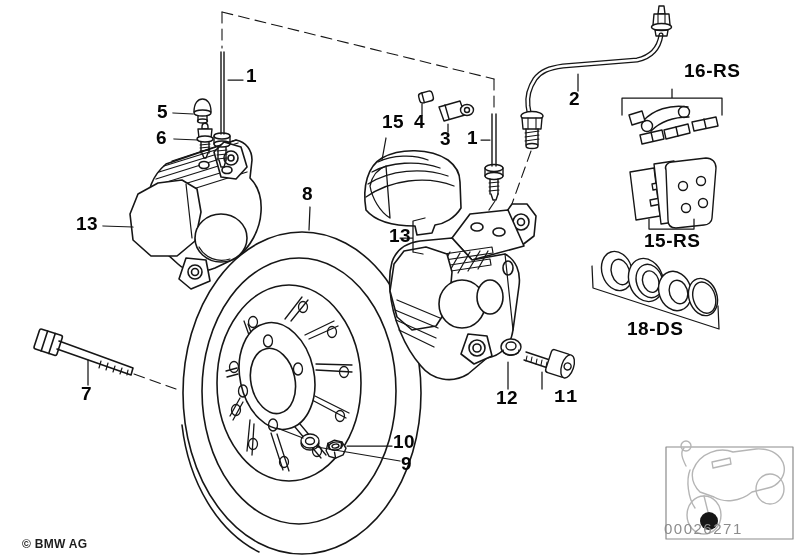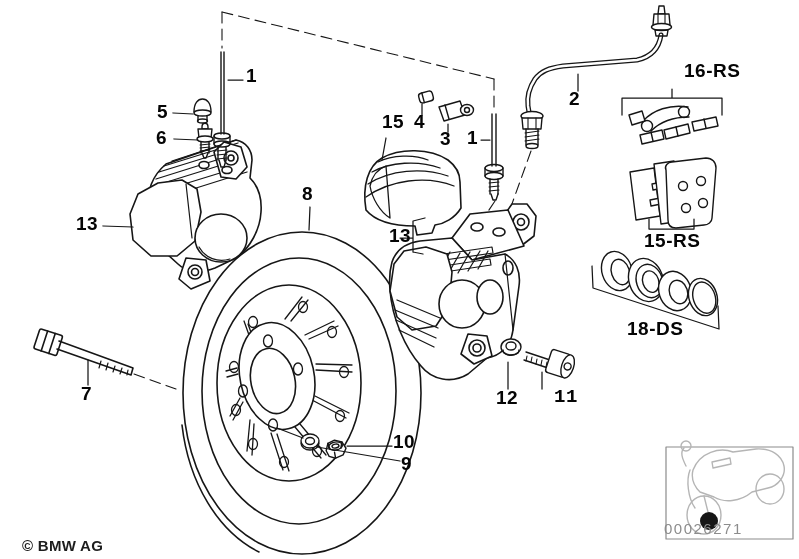--- a/index.html
+++ b/index.html
@@ -2,21 +2,21 @@
 <html style="--line: #161616; --label: #050505; --muted: #8c8c8c; --thumb: #b5b5b5; --bg: #ffffff;"><head>
 <meta charset="utf-8">
 <style>
   html,body{margin:0;padding:0;background:#fff;}
   .stage{position:relative;width:799px;height:559px;background:var(--bg,#ffffff);
          font-family:"Liberation Sans",sans-serif;overflow:hidden;}
   .stage svg{position:absolute;left:0;top:0;}
   .callout-layer{position:absolute;left:0;top:0;width:100%;height:100%;pointer-events:none;}
   .part-label{position:absolute;font-weight:bold;font-size:19px;line-height:1;
               color:var(--label,#050505);letter-spacing:.5px;white-space:nowrap;}
-  .copyright{position:absolute;left:22px;top:537px;font-size:15px;font-weight:bold;
+  .copyright{position:absolute;left:22px;top:537px;font-size:12px;font-weight:bold;
              color:#1d1d1d;letter-spacing:.3px;}
   .diagram-number{position:absolute;left:664px;top:520px;font-size:15px;
                   color:var(--muted,#8c8c8c);letter-spacing:1.5px;}
 </style>
 </head>
 <body>
 
 <div class="stage">
 
 <svg width="799" height="559" viewBox="0 0 799 559">

